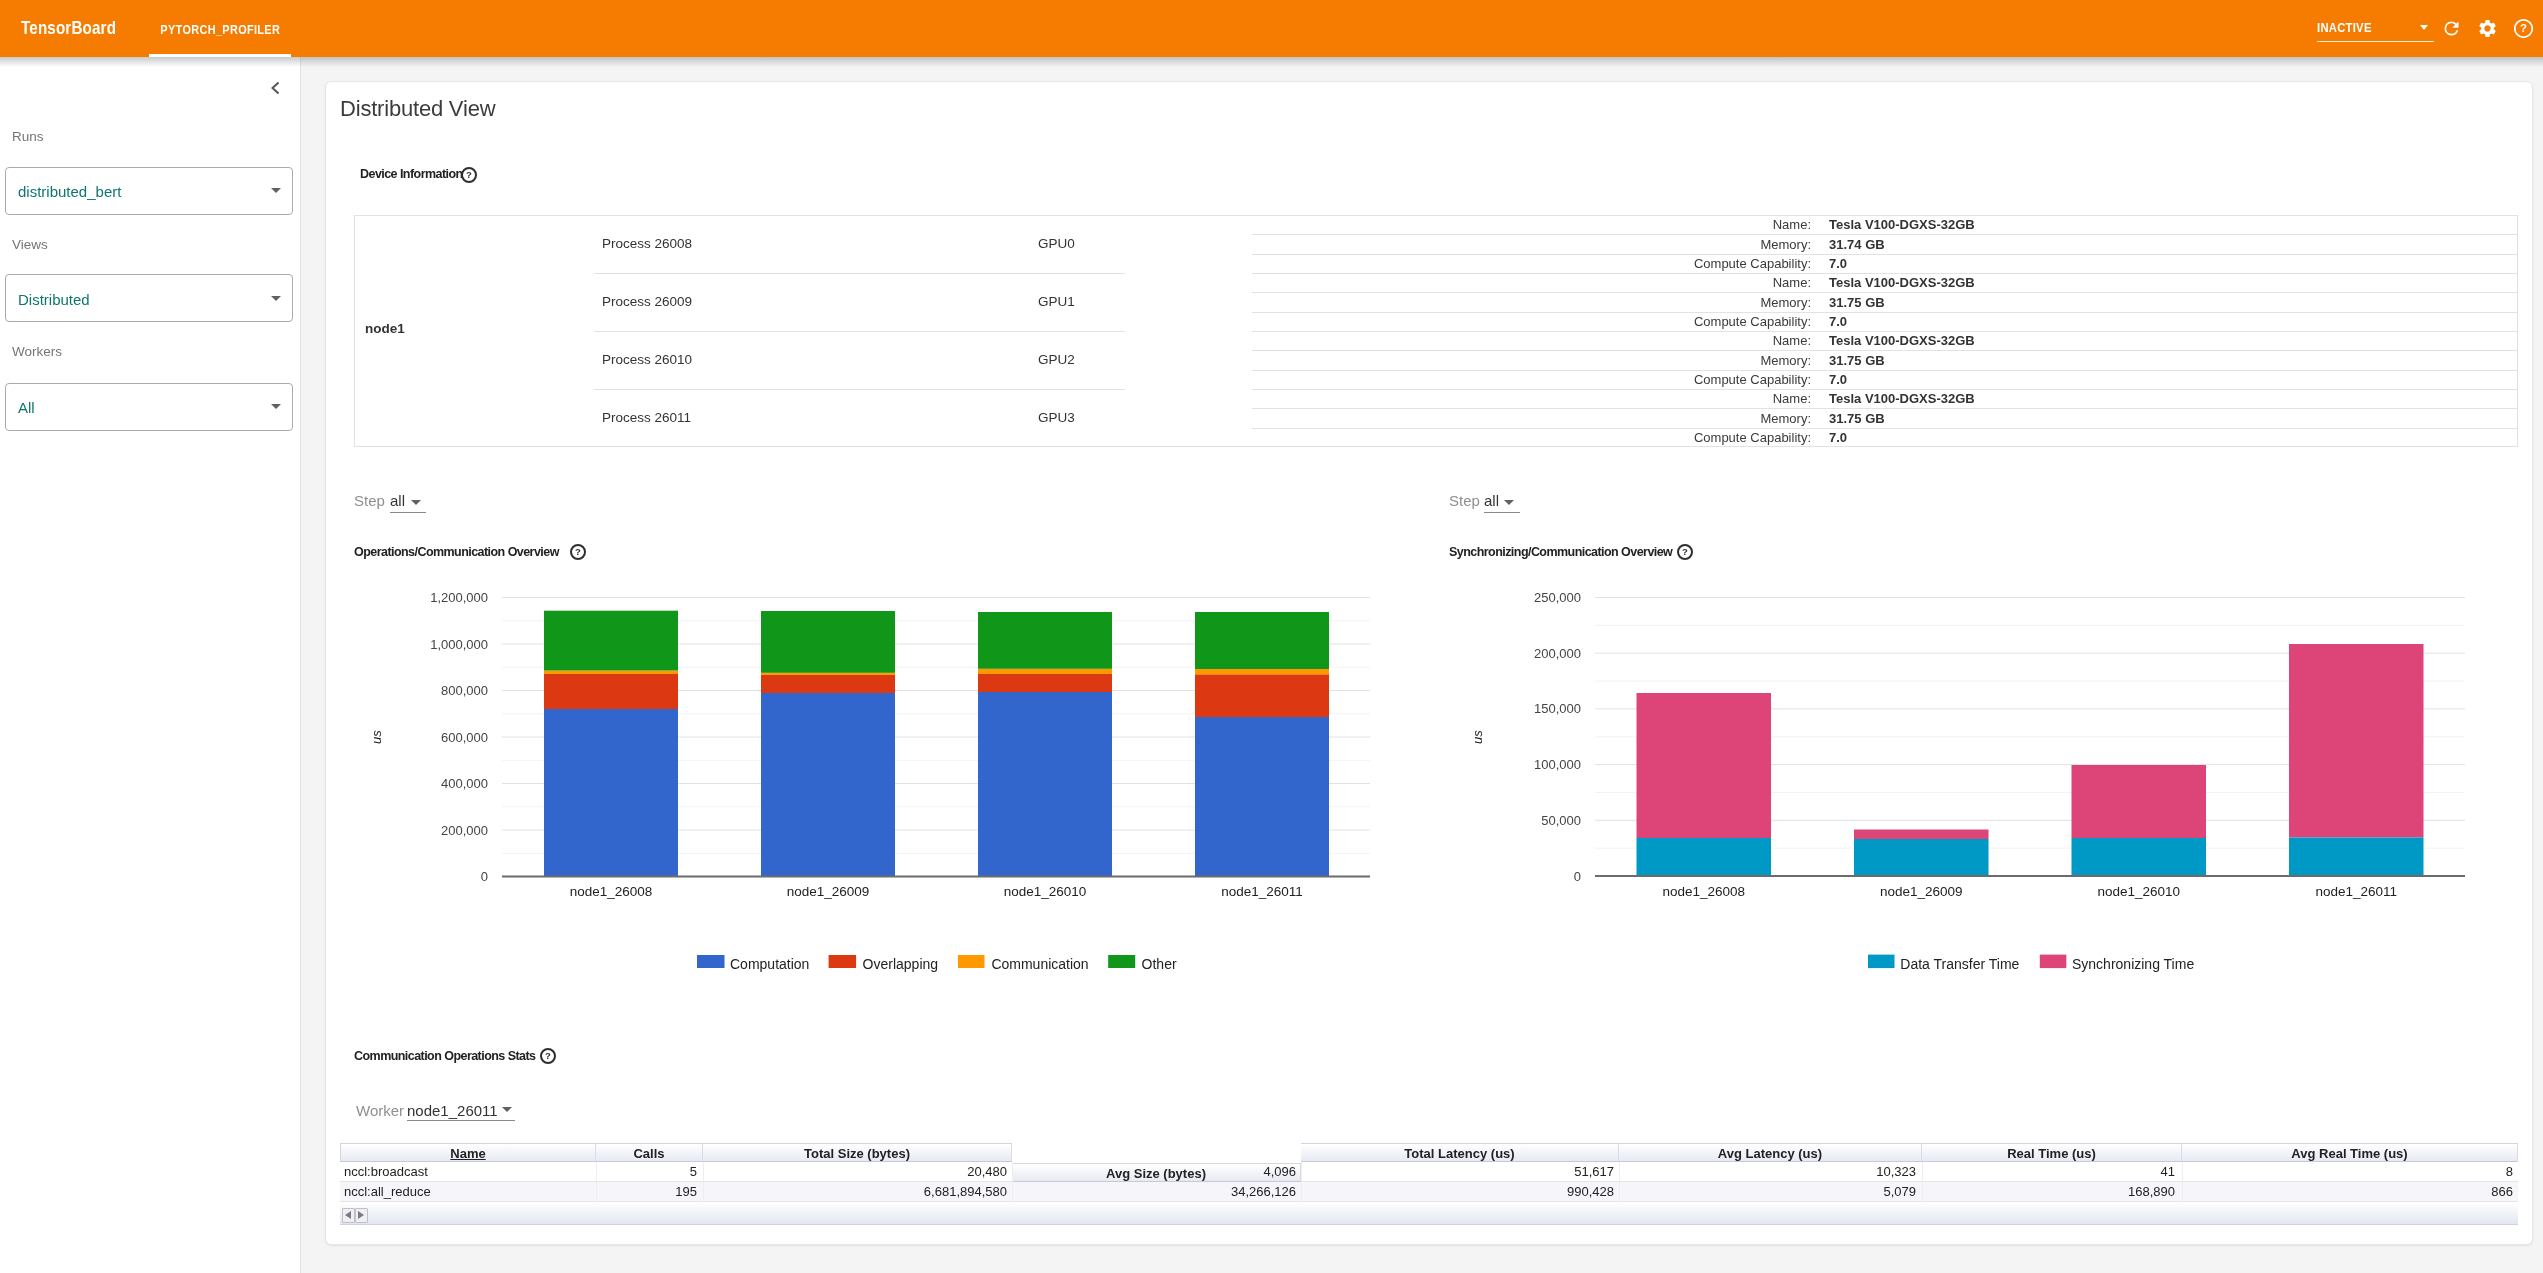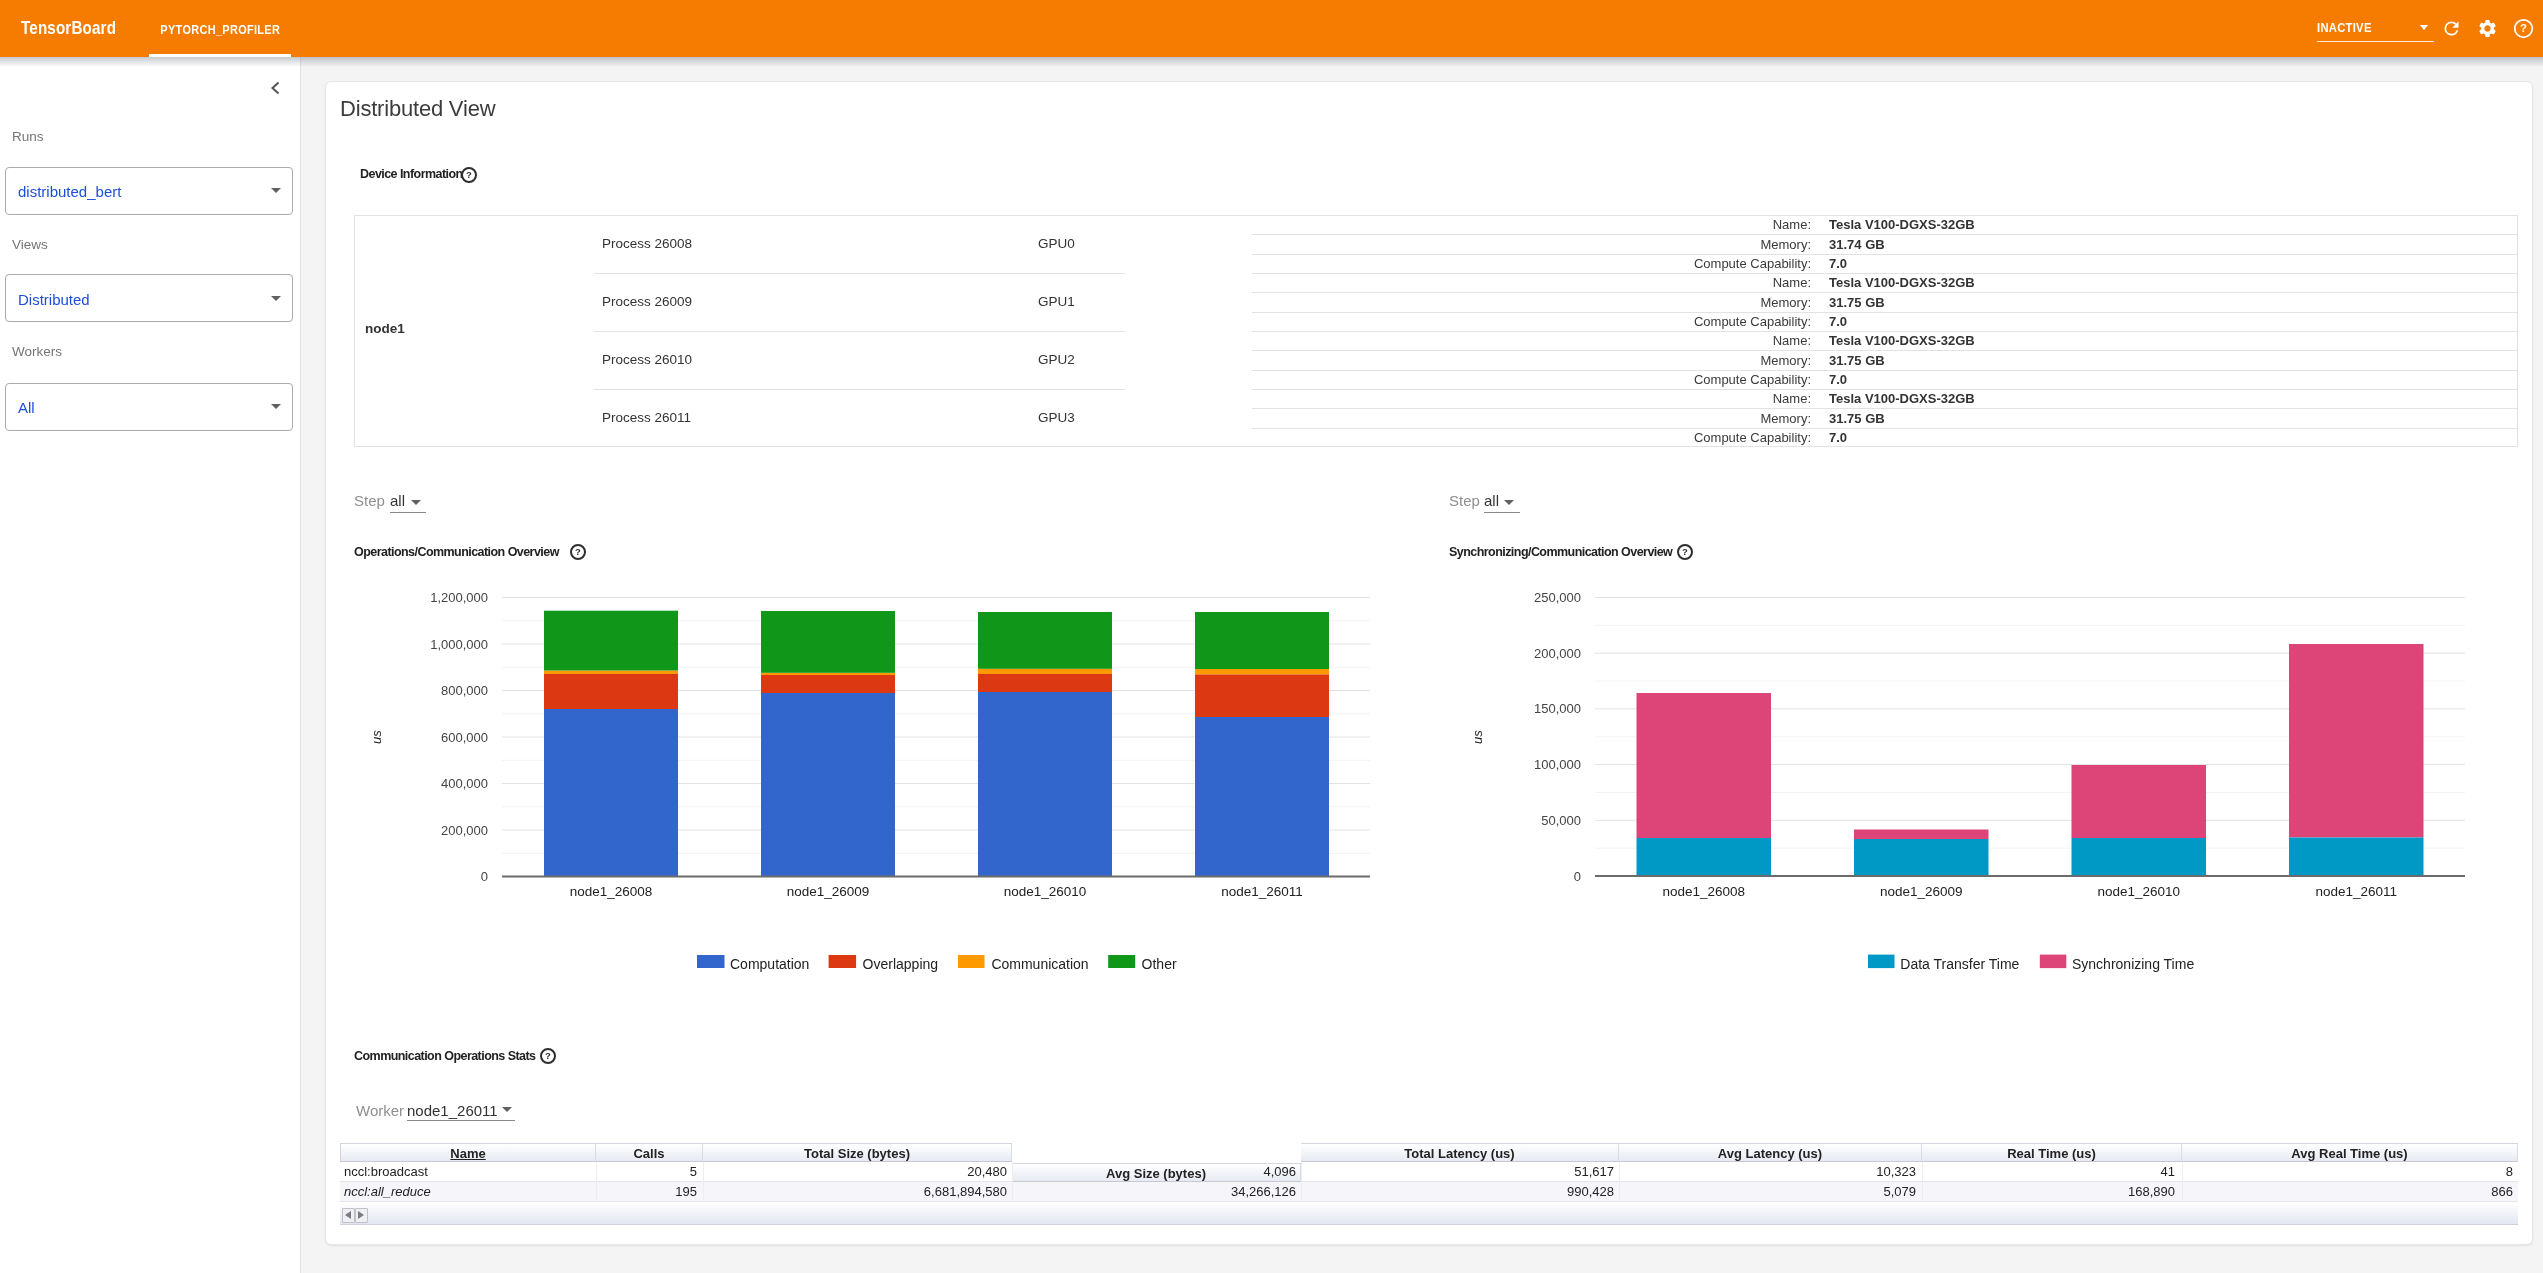--- a/index.html
+++ b/index.html
@@ -11,21 +11,21 @@
     background:linear-gradient(rgba(70,80,90,0.30), rgba(70,80,90,0.0)); }
   .logo { left:21px; top:17px; color:#fff; font-size:18.5px; font-weight:bold; letter-spacing:0.2px; z-index:31; transform:scaleX(0.82); transform-origin:left; }
   .tab { left:149px; top:0; width:142px; height:57px; color:#fff; font-size:13px; font-weight:bold;
          letter-spacing:0.4px; text-align:center; line-height:60px; z-index:31; transform:scaleX(0.84); }
   .tabline { left:149px; top:54px; width:142px; height:3px; background:#fff; }
   .inactive { left:2317px; top:21px; color:#fff; font-size:12.5px; font-weight:bold; letter-spacing:0.3px; transform:scaleX(0.9); transform-origin:left; }
   .inactline { left:2317px; top:41px; width:117px; height:1px; background:rgba(255,255,255,0.85); }
   .sidebar { left:0; top:57px; width:301px; height:1216px; background:#fff; border-right:1px solid #e2e2e2; z-index:5; }
   .sblabel { color:#757575; font-size:13.5px; }
   .sbox { left:5px; width:288px; height:48px; border:1px solid #ababab; border-radius:4px; background:#fff; }
-  .sboxtext { font-size:15px; color:#1d4ed8; }
+  .sboxtext { font-size:15px; color:#0f766e; }
   .card { left:325px; top:81px; width:2208px; height:1164px; background:#fff; border-radius:6px;
           border:1px solid #e6e6e6; box-shadow:0 1px 2px rgba(0,0,0,0.08); z-index:6; }
   .title { left:340px; top:96px; font-size:22px; color:#3c3c3c; letter-spacing:-0.2px; z-index:7; }
   .h2 { font-size:12.5px; font-weight:bold; color:#222; letter-spacing:-0.55px; z-index:7; }
   .qicon { width:16px; height:16px; border:2px solid #2e2e2e; border-radius:50%; color:#2e2e2e;
            font-size:9.5px; font-weight:bold; text-align:center; line-height:12px; z-index:7; }
   .grey { color:#8f8f8f; }
   .stepall { font-size:15px; z-index:7; }
   .caret { width:0; height:0; border-left:5px solid transparent; border-right:5px solid transparent;
            border-top:5.5px solid #616161; z-index:7; }
@@ -312,21 +312,21 @@
     <div class="colline" style="left:1922px;"></div>
 <div class="colline" style="left:2182px;"></div>
 <div class="sc r1" style="left:344px; width:200px; text-align:left;">nccl:broadcast</div>
 <div class="sc r1" style="left:596px; width:101px;">5</div>
 <div class="sc r1" style="left:703px; width:304px;">20,480</div>
 <div class="sc r1" style="left:1012px; width:284px;">4,096</div>
 <div class="sc r1" style="left:1301px; width:313px;">51,617</div>
 <div class="sc r1" style="left:1619px; width:297px;">10,323</div>
 <div class="sc r1" style="left:1922px; width:253px;">41</div>
 <div class="sc r1" style="left:2182px; width:331px;">8</div>
-<div class="sc r2" style="left:344px; width:200px; text-align:left;font-style:italic;">nccl:all_reduce</div>
+<div class="sc r2" style="left:344px; width:200px; text-align:left;">nccl:all_reduce</div>
 <div class="sc r2" style="left:596px; width:101px;">195</div>
 <div class="sc r2" style="left:703px; width:304px;">6,681,894,580</div>
 <div class="sc r2" style="left:1012px; width:284px;">34,266,126</div>
 <div class="sc r2" style="left:1301px; width:313px;">990,428</div>
 <div class="sc r2" style="left:1619px; width:297px;">5,079</div>
 <div class="sc r2" style="left:1922px; width:253px;">168,890</div>
 <div class="sc r2" style="left:2182px; width:331px;">866</div>
 
 <div class="abs" style="left:340px; top:1204px; width:2178px; height:21px; z-index:8;
      background:linear-gradient(#fdfdfe,#e2e6f0); border-bottom:1px solid #cdd2de;"></div>

